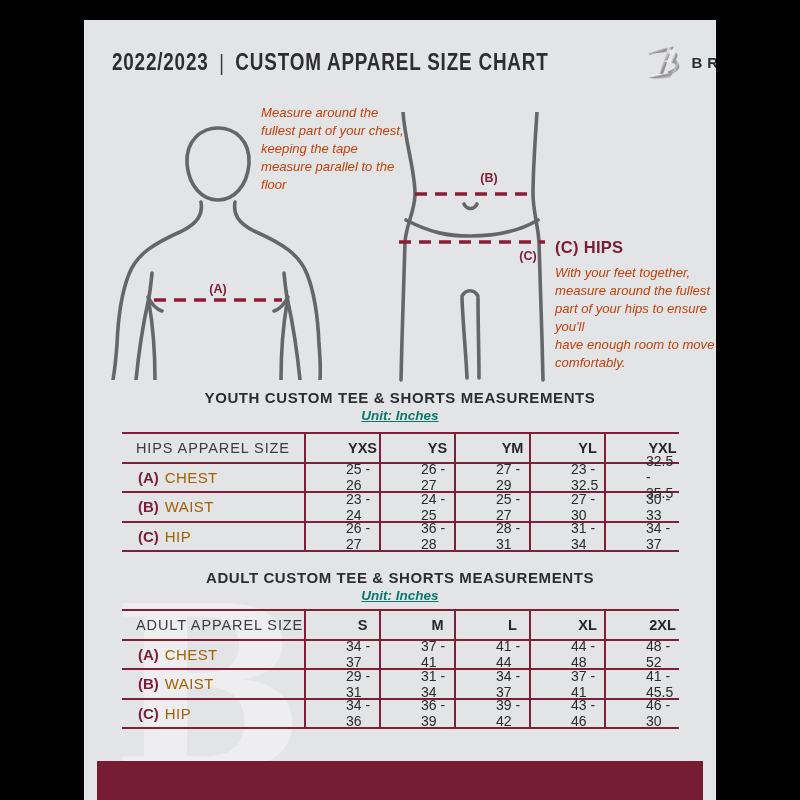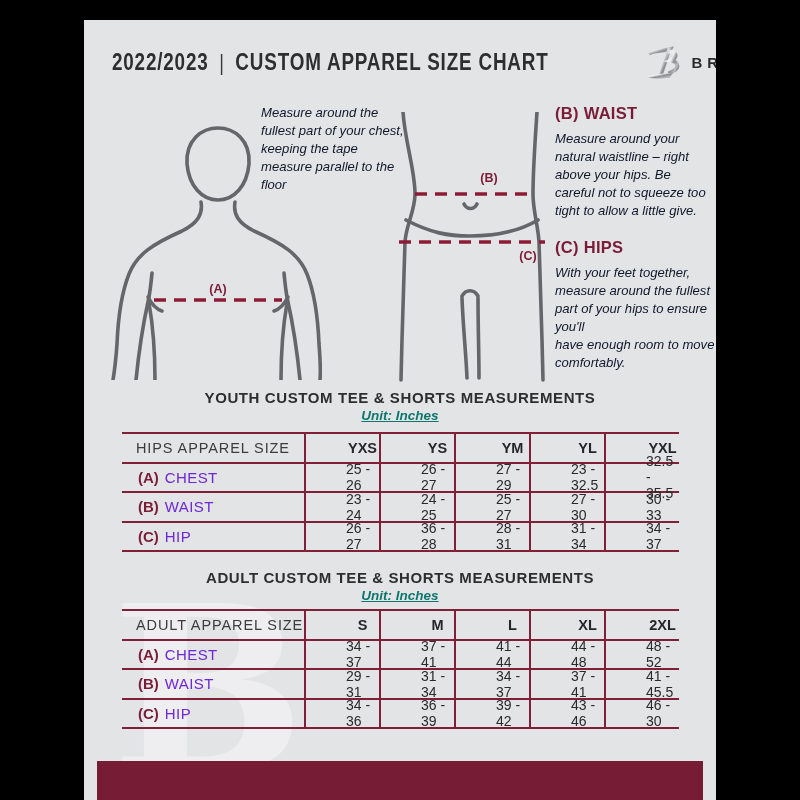--- a/index.html
+++ b/index.html
@@ -12,21 +12,21 @@
        justify-content:space-between;align-items:center;}
   .hdr-title{display:flex;align-items:baseline;font-weight:700;font-size:23px;color:#2e2e30;
              letter-spacing:1px;transform:scaleX(.82);transform-origin:left center;white-space:nowrap;}
   .hdr-sep{font-weight:300;margin:0 13px;font-size:22px;color:#3a3a3c;}
   .hdr-brand{display:flex;align-items:center;gap:9px;}
   .brand-text{font-weight:700;font-size:15px;letter-spacing:5px;color:#2b2b2d;white-space:nowrap;}
 
   
   .instr{position:absolute;}
   .instr-head{font-weight:800;font-size:16.5px;color:#7a1c37;letter-spacing:.3px;margin:0 0 7px 0;}
-  .instr-body{font-style:italic;font-weight:500;font-size:13.1px;line-height:1.38;color:#0f172a;
+  .instr-body{font-style:italic;font-weight:500;font-size:13.1px;line-height:1.38;color:#c2410c;
               white-space:pre-line;margin:0;}
 
   
   .fig{position:absolute;}
   .fig path.body{stroke:#65666a;stroke-width:3.6;fill:none;stroke-linecap:round;}
   .fig path.dash{stroke:#8c1c36;stroke-width:3.5;fill:none;stroke-dasharray:12 8;}
   .fig text{font-family:"Liberation Sans",sans-serif;font-weight:800;font-size:12.5px;fill:#7c1c36;}
 
   
   .sec-title{position:absolute;left:0;width:100%;text-align:center;font-weight:700;font-size:15px;
@@ -38,21 +38,21 @@
   .tbl{position:absolute;left:38px;width:557px;display:grid;
        grid-template-columns:182px repeat(5,1fr);border-top:2.5px solid #7f1f38;z-index:3;}
   .cell{border-bottom:2px solid #7f1f38;display:flex;align-items:center;justify-content:center;
         height:27.5px;font-size:14px;color:#2a2a2c;font-weight:500;}
   .cell.v{border-left:2px solid #7f1f38;padding-left:40px;}
   .cell.hsz{font-weight:700;font-size:14.5px;color:#26262a;}
   .cell.lbl{justify-content:flex-start;padding-left:16px;}
   .cell.hlbl{justify-content:flex-start;padding-left:14px;font-weight:500;font-size:14.5px;
              letter-spacing:.9px;color:#3c3c3e;}
   .pfx{color:#7a1c37;font-weight:800;margin-right:6px;font-size:15px;}
-  .rowlbl{font-size:15px;color:#6d28d9;letter-spacing:.4px;}
+  .rowlbl{font-size:15px;color:#a16207;letter-spacing:.4px;}
 
   
   .watermark{position:absolute;left:28px;top:556px;font-family:"DejaVu Serif",serif;font-weight:700;
              font-size:228px;line-height:1;color:#f3f3f5;opacity:.72;z-index:1;user-select:none;}
   .footer-bar{position:absolute;left:13px;top:741px;width:606px;height:50px;background:#761d35;
               border-bottom:2px solid #5c1529;z-index:4;}
 </style>
 </head>
 <body>
 
@@ -109,24 +109,20 @@
       <path class="body" d="M92,186 C92,214 93,242 93,266"></path>
       <path class="dash" d="M29,82 L147,82"></path>
       <path class="dash" d="M13,130 L159,130"></path>
       <text x="103" y="70" text-anchor="middle">(B)</text>
       <text x="142" y="148" text-anchor="middle">(C)</text>
     </svg>
 
     <div class="instr" style="left:177px;top:84px;width:148px;">
       <p class="instr-body">Measure around the fullest part of your chest, keeping the tape measure parallel to the floor</p>
     </div>
-    <div class="instr" style="left:471px;top:84px;width:158px;">
-      <p class="instr-head">(B) WAIST</p>
-      <p class="instr-body">Measure around your natural waistline – right above your hips. Be careful not to squeeze too tight to allow a little give.</p>
-    </div>
     <div class="instr" style="left:471px;top:218px;width:160px;">
       <p class="instr-head">(C) HIPS</p>
       <p class="instr-body">With your feet together, measure around the fullest part of your hips to ensure you'll
 have enough room to move comfortably.</p>
     </div>
 
     <div class="watermark">B</div>
 
     <div class="sec-title" style="top:369px;">YOUTH CUSTOM TEE &amp; SHORTS MEASUREMENTS</div>
     <div class="sec-unit" style="top:388px;">Unit: Inches</div>

